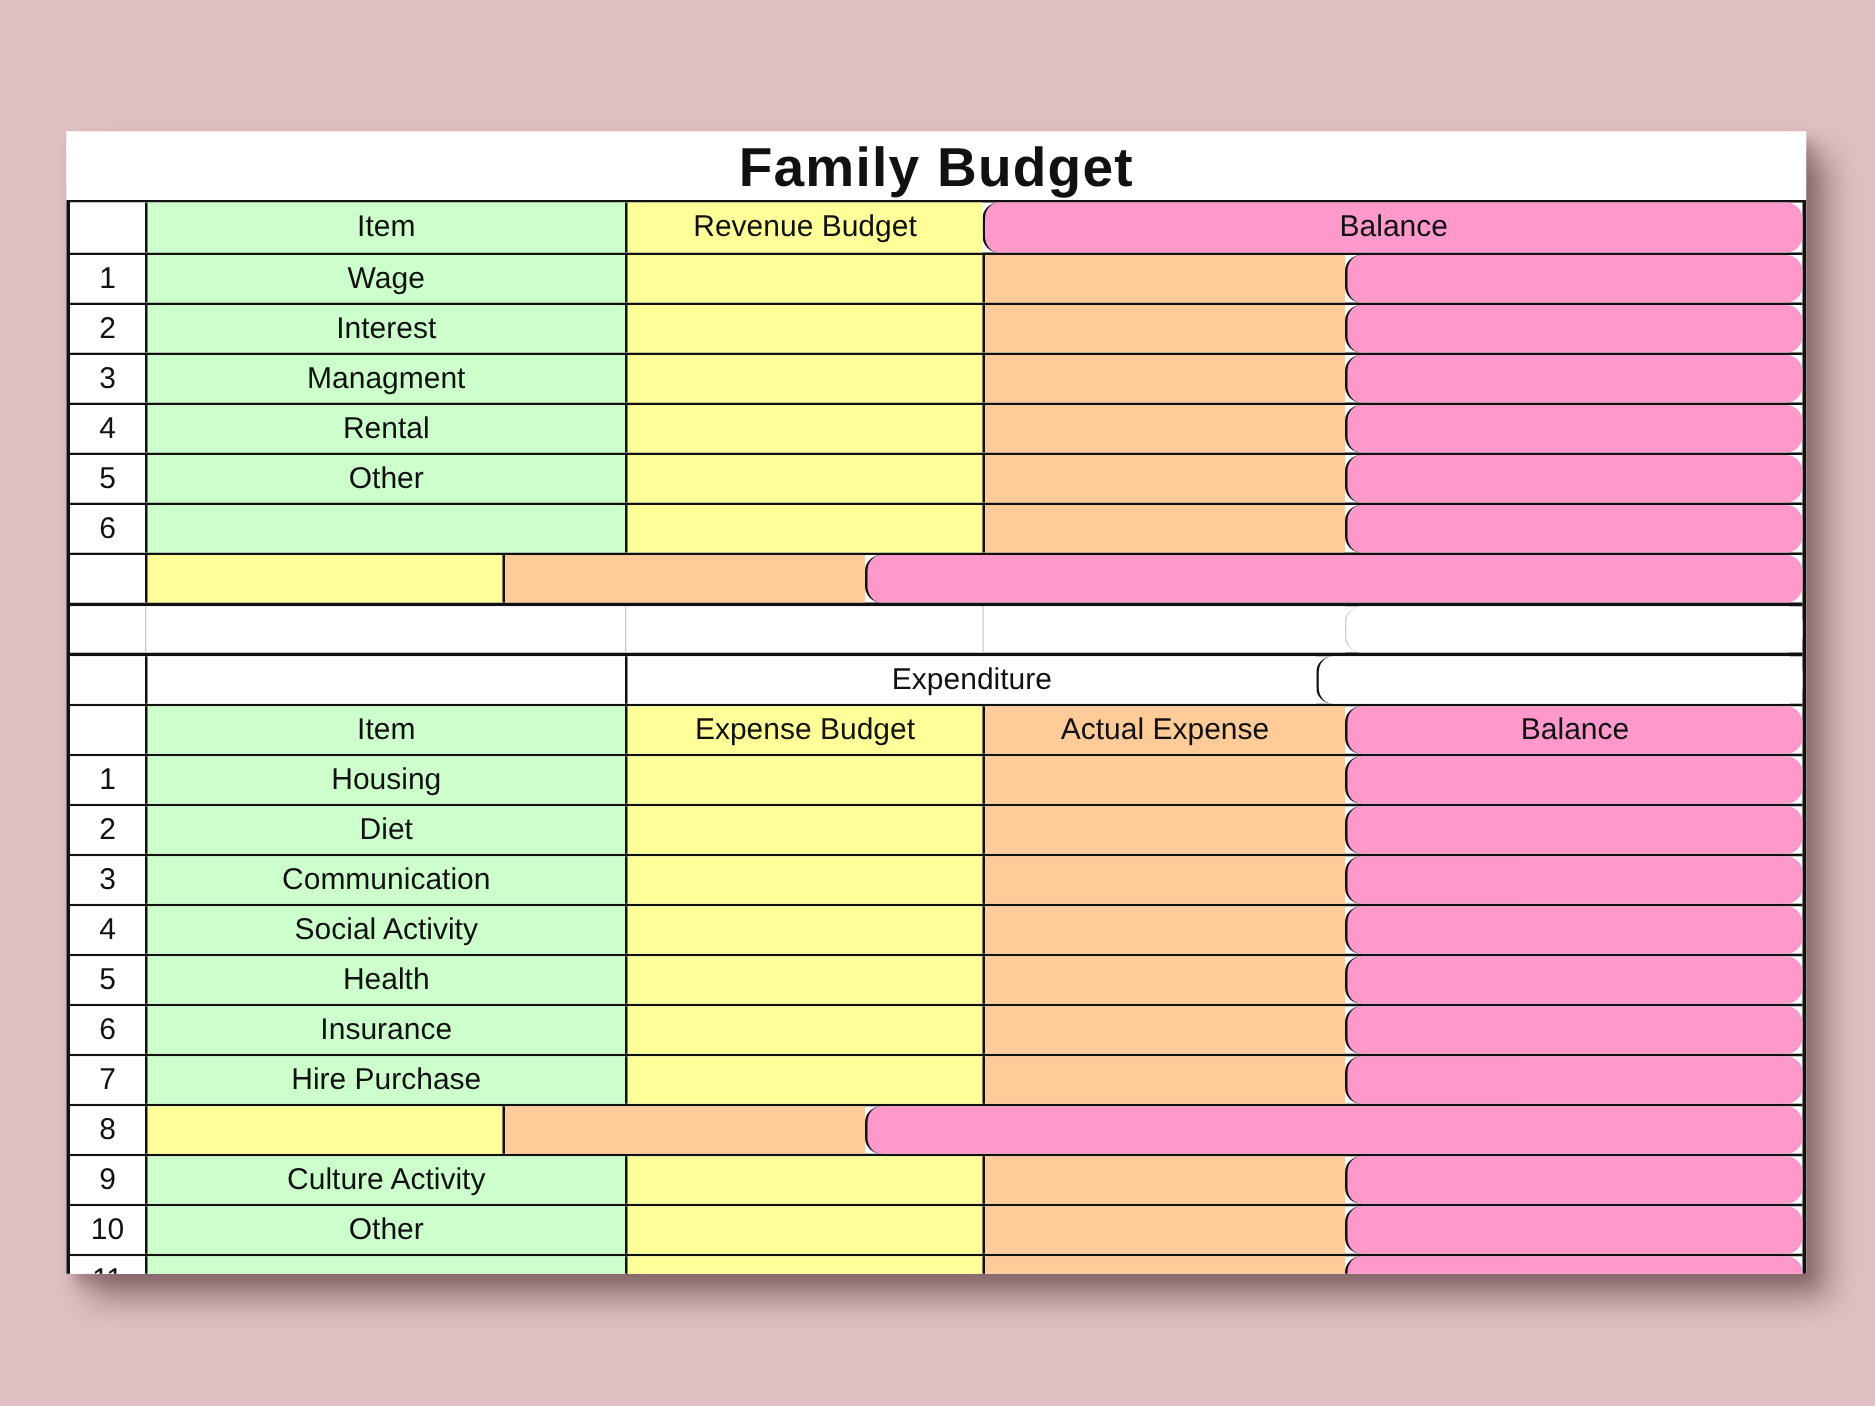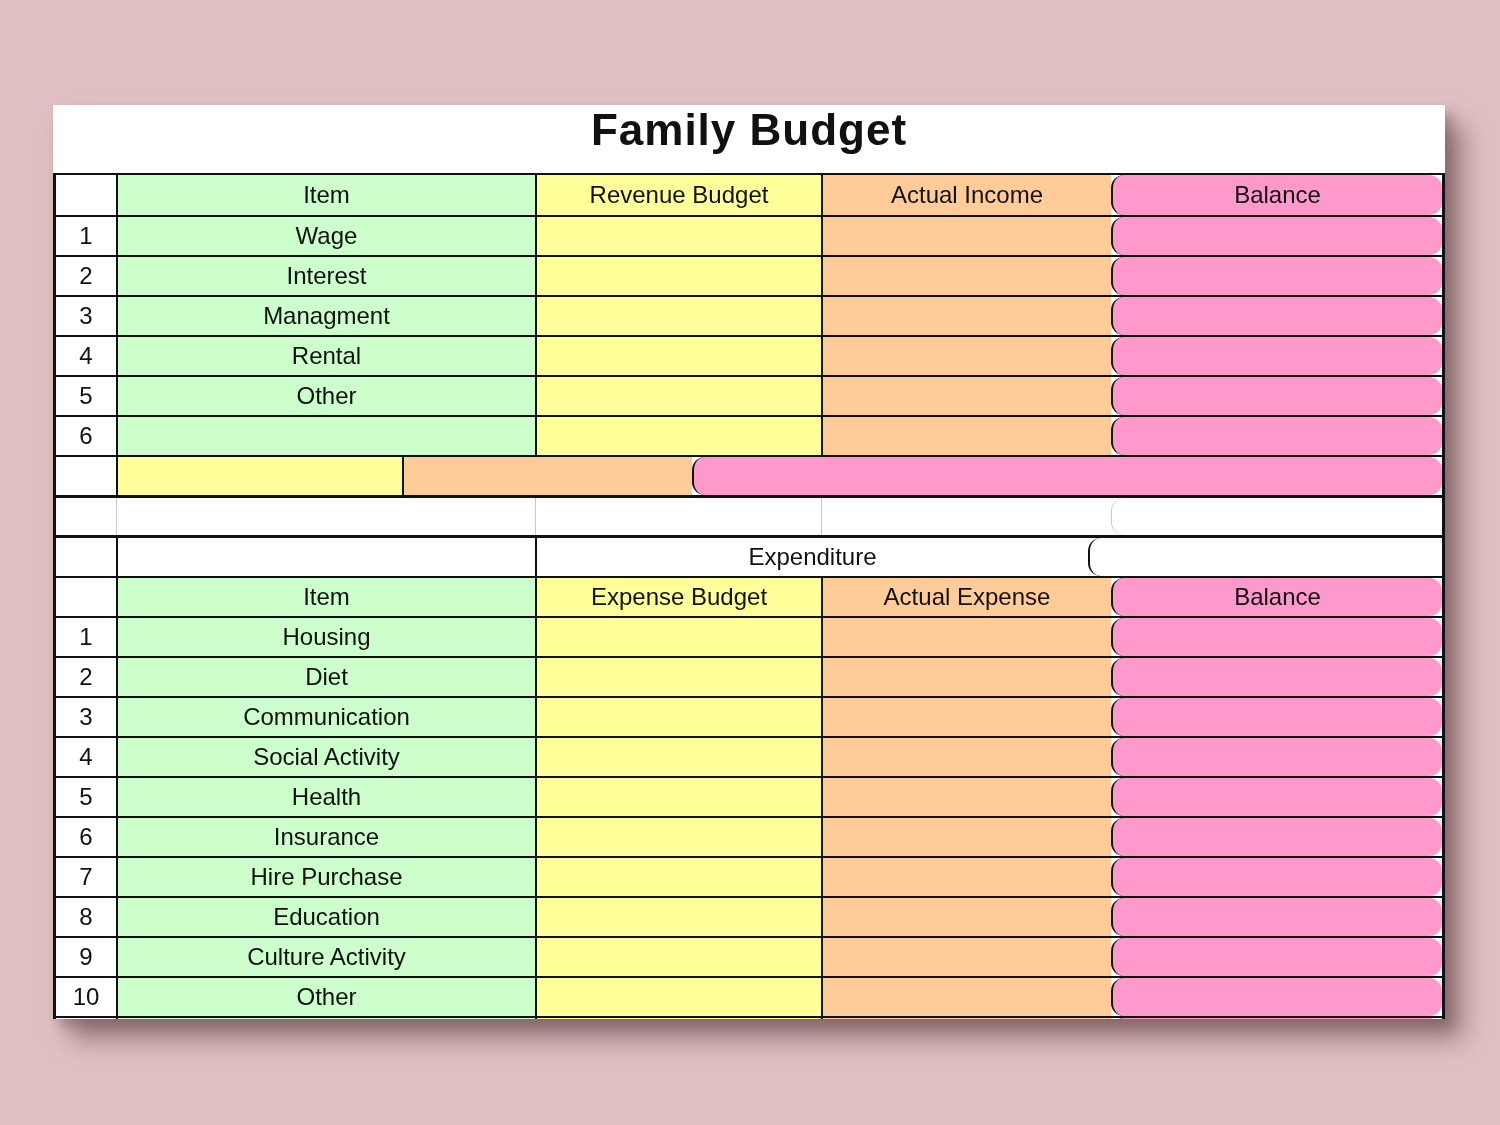--- a/index.html
+++ b/index.html
@@ -17,23 +17,23 @@
     left: 53px;
     top: 105px;
     width: 1392px;
     height: 914px;
     background: #ffffff;
     overflow: hidden;
     box-shadow: 18px 20px 24px rgba(104, 72, 74, 0.60),
                 6px 8px 10px rgba(104, 72, 74, 0.35);
   }
   .title-band {
-    height: 68px;
+    height: 55px;
     display: flex;
-    align-items: flex-start;
+    align-items: flex-end;
     justify-content: center;
   }
   .title-band .title-text {
     font-size: 44px;
     font-weight: 700;
     letter-spacing: 1px;
   }
   .grid {
     border: 3px solid #111;
     border-top-width: 2px;
@@ -48,21 +48,21 @@
     display: flex;
     align-items: center;
     justify-content: center;
     font-size: 24px;
     overflow: hidden;
     white-space: nowrap;
   }
   .row > .cell + .cell { border-left: 2px solid #111; }
   .row.gap-row > .cell + .cell { border-left: 1px solid #c9c9c9; }
   .c-num  { width: 60px;  background: #ffffff; }
-  .c-item { width: 419px; }
+  .c-item { width: 384px; }
   .c-bud  { width: 286px; }
   .c-act  { width: 290px; }
   .c-bal  { flex: 1; border-radius: 13px; }
   .c-span { width: 553px; }
   .green  { background: #ccffcc; }
   .yellow { background: #ffff99; }
   .orange { background: #ffcc99; }
   .pink   { background: #ff99cc; }
   .white  { background: #ffffff; }
 </style>
@@ -74,21 +74,20 @@
   <div class="title-band">
     <span class="title-text">Family Budget</span>
   </div>
 
   <div class="grid">
 
     <div class="row r40">
       <div class="cell c-num"></div>
       <div class="cell c-item green">Item</div>
       <div class="cell c-bud yellow">Revenue Budget</div>
-      <div class="cell c-act orange">Actual Income</div>
       <div class="cell c-bal pink">Balance</div>
     </div>
 
     <div class="row">
       <div class="cell c-num">1</div>
       <div class="cell c-item green">Wage</div>
       <div class="cell c-bud yellow"></div>
       <div class="cell c-act orange"></div>
       <div class="cell c-bal pink"></div>
     </div>
@@ -214,21 +213,20 @@
     <div class="row">
       <div class="cell c-num">7</div>
       <div class="cell c-item green">Hire Purchase</div>
       <div class="cell c-bud yellow"></div>
       <div class="cell c-act orange"></div>
       <div class="cell c-bal pink"></div>
     </div>
 
     <div class="row">
       <div class="cell c-num">8</div>
-      <div class="cell c-item green">Education</div>
       <div class="cell c-bud yellow"></div>
       <div class="cell c-act orange"></div>
       <div class="cell c-bal pink"></div>
     </div>
 
     <div class="row">
       <div class="cell c-num">9</div>
       <div class="cell c-item green">Culture Activity</div>
       <div class="cell c-bud yellow"></div>
       <div class="cell c-act orange"></div>

